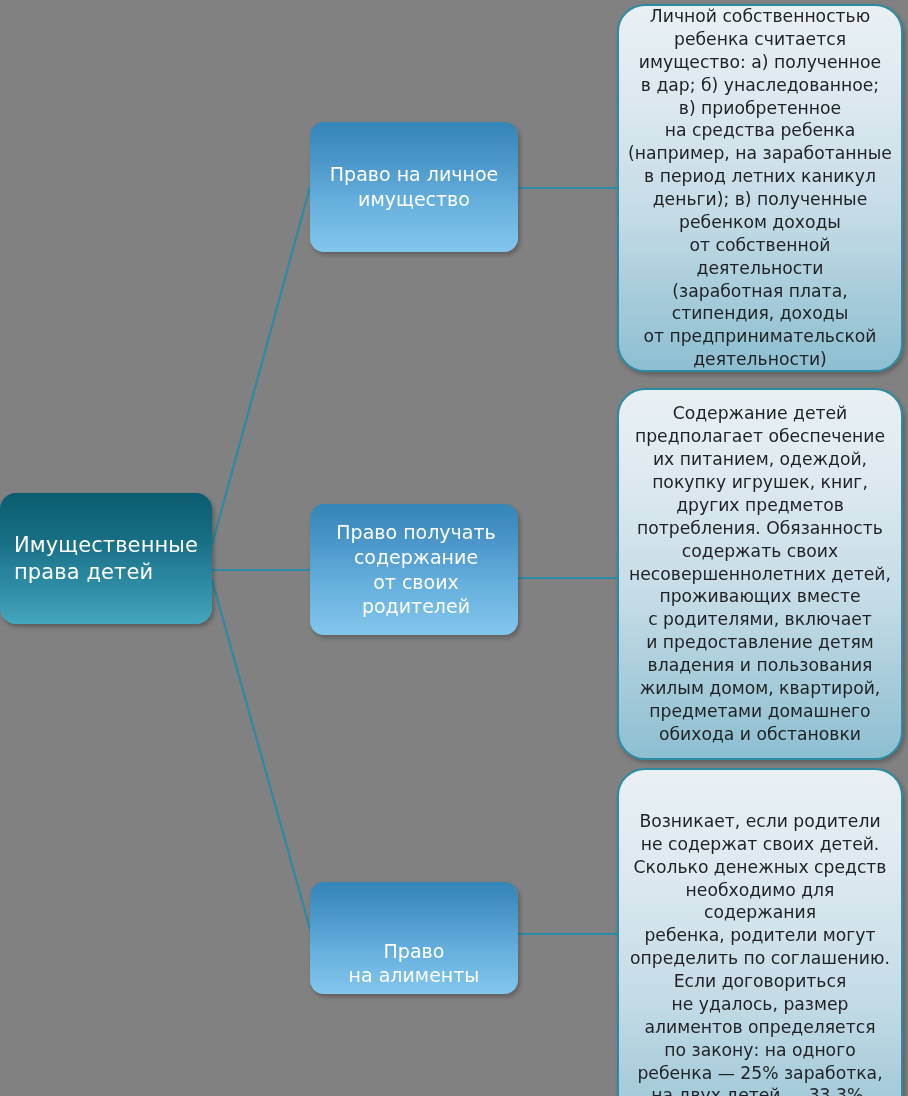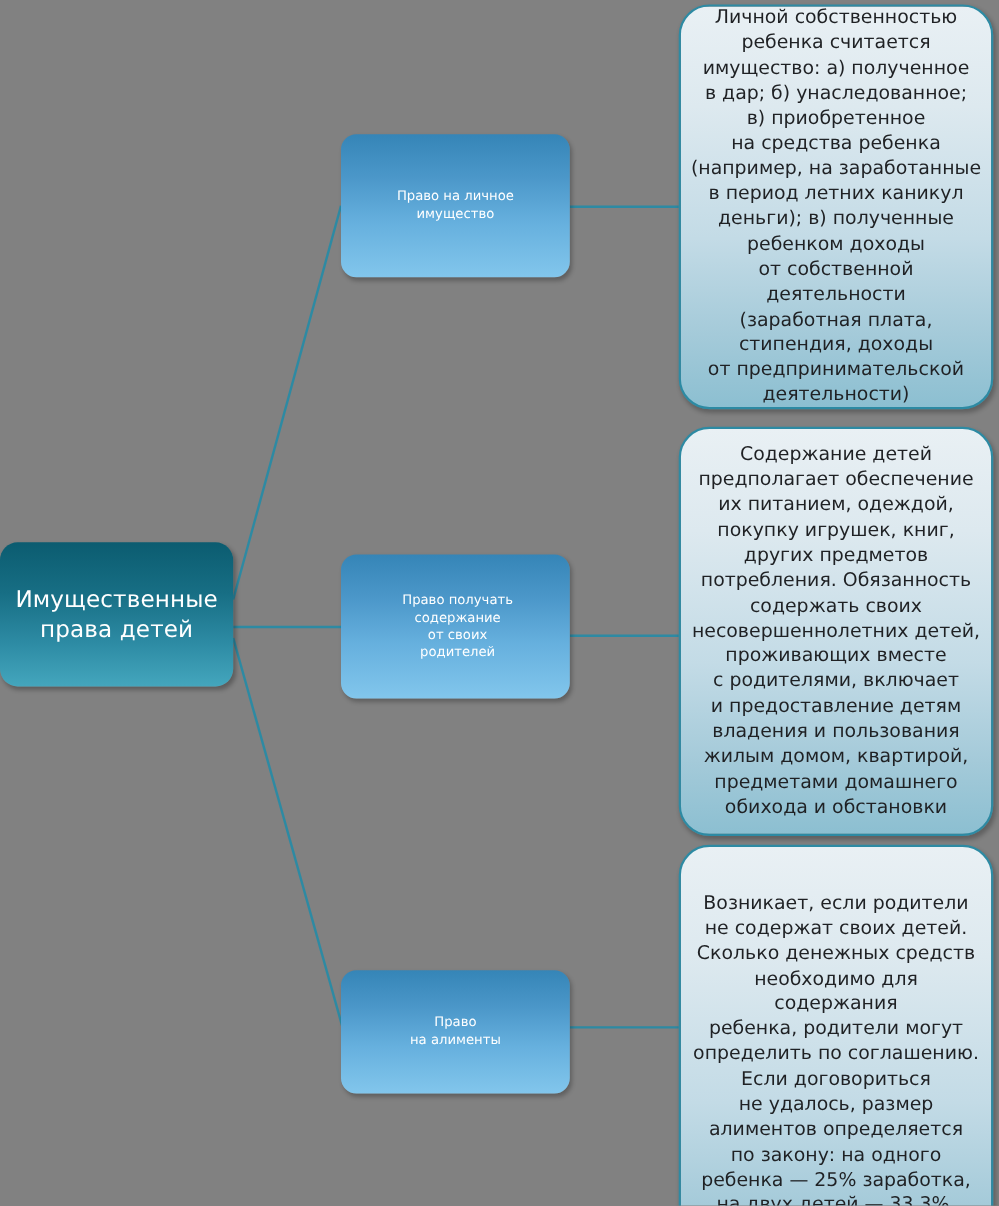--- a/index.html
+++ b/index.html
@@ -44,49 +44,48 @@
     display: flex;
     align-items: center;
     justify-content: center;
     box-sizing: border-box;
     padding: 4px 10px;
   }
   .root-label {
     color: #ffffff;
     font-size: 21px;
     line-height: 1.25;
-    text-align: center;
     white-space: pre-line;
     letter-spacing: 0.1px;
   }
 
   
   .branch-node {
     position: absolute;
     left: 310px;
     width: 208px;
     border-radius: 14px;
     background: linear-gradient(to bottom, #3585b7 0%, #4b97c9 30%, #66b0de 62%, #82c6ec 100%);
     box-shadow: 2px 3px 4px rgba(0,0,0,0.26);
     display: flex;
     align-items: center;
     justify-content: center;
     box-sizing: border-box;
     padding: 6px 8px;
   }
   .branch-label {
     color: #ffffff;
-    font-size: 12px;
+    font-size: 19px;
     line-height: 1.3;
     text-align: center;
     white-space: pre-line;
   }
   #branch-0 { top: 122px;  height: 130px; }
   #branch-1 { top: 504px;  height: 131px; padding-left: 12px; }
-  #branch-2 { top: 882px;  height: 112px; }
+  #branch-2 { top: 882px;  height: 112px; align-items: flex-end; }
 
   
   .detail-node {
     position: absolute;
     left: 617px;
     width: 286px;
     border-radius: 28px;
     border: 2px solid #2d8aa3;
     background: linear-gradient(to bottom, #e9f0f4 0%, #dde9ef 25%, #c3dbe6 58%, #a4cad9 82%, #8cbfd1 100%);
     box-shadow: 2px 3px 4px rgba(0,0,0,0.25);

